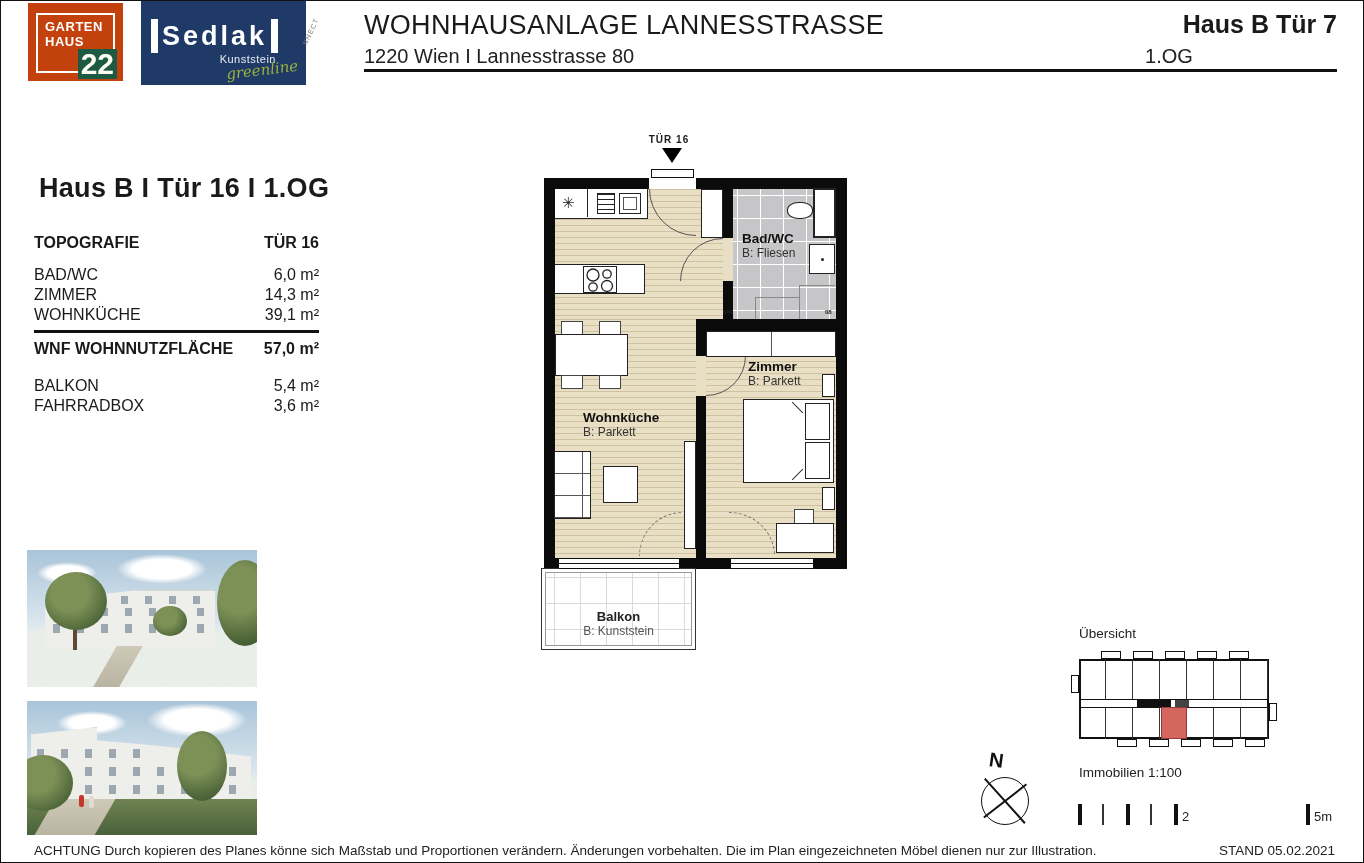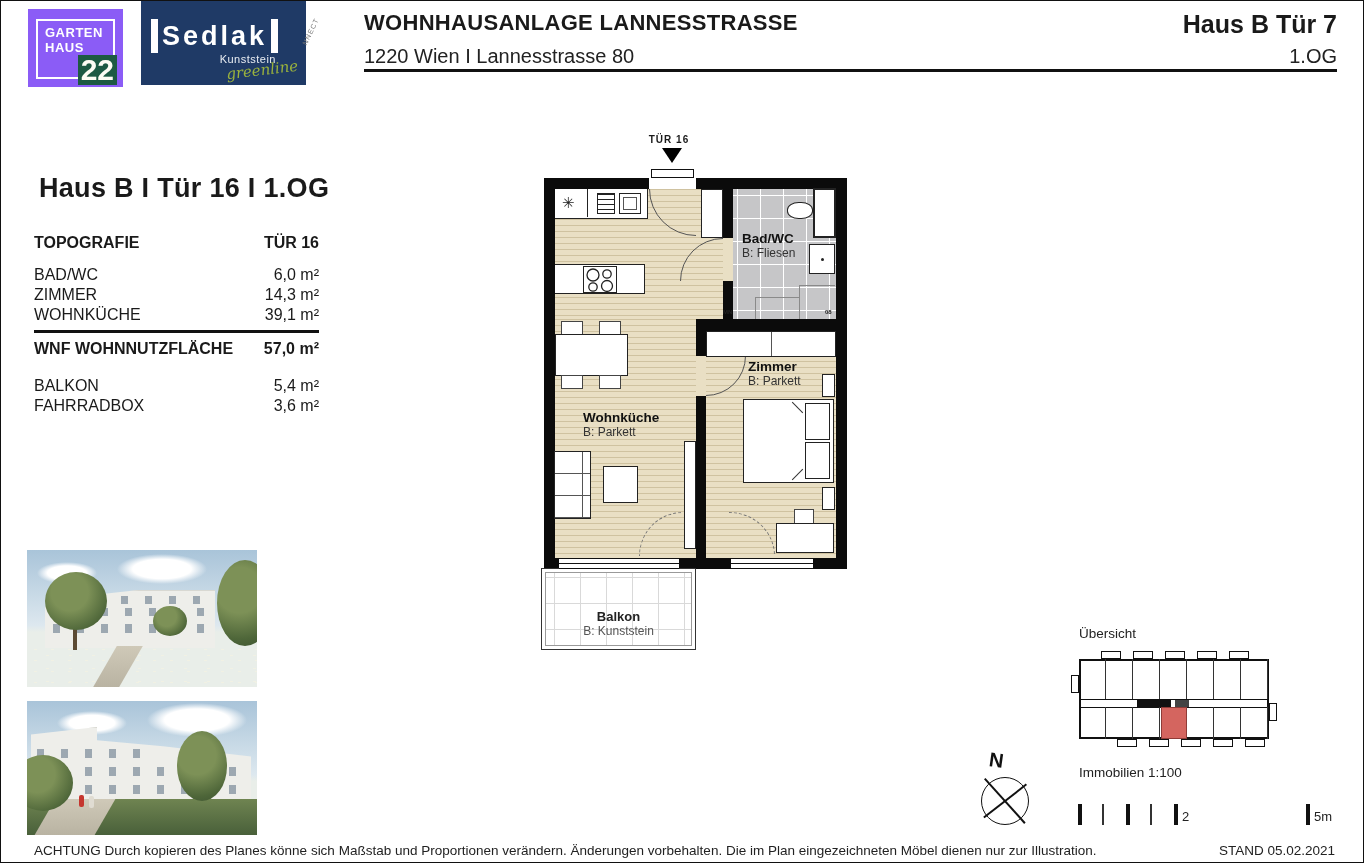--- a/index.html
+++ b/index.html
@@ -5,36 +5,36 @@
   * { margin:0; padding:0; box-sizing:border-box; }
   html,body { background:#e8e8e8; }
   .page {
     position:relative; width:1364px; height:863px; background:#ffffff;
     border:1px solid #111; overflow:hidden;
     font-family:"Liberation Sans", sans-serif; color:#1a1a1a;
   }
   .abs { position:absolute; }
 
   
-  .logo-garten { left:27px; top:8px; width:95px; height:78px; background:#8b5cf6; }
+  .logo-garten { left:27px; top:2px; width:95px; height:78px; background:#c2410c; }
   .lg-frame { position:absolute; left:8px; top:10px; right:8px; bottom:8px; border:2px solid #fff; }
   .lg-l1 { position:absolute; left:17px; top:16px; color:#fff; font-weight:bold; font-size:13px; letter-spacing:.5px; }
   .lg-l2 { position:absolute; left:17px; top:31px; color:#fff; font-weight:bold; font-size:13px; letter-spacing:.5px; }
   .lg-num { position:absolute; right:6px; bottom:2px; color:#fdfdf4; font-weight:bold; font-size:30px; background:#1d5a43; padding:0 3px; line-height:1; }
   .logo-sedlak { left:140px; top:0; width:165px; height:84px; background:#1f3a66; }
   .sd-row { position:absolute; left:10px; top:18px; display:flex; align-items:center; }
   .sd-bar { width:7px; height:34px; background:#fff; }
   .sd-name { color:#fff; font-weight:bold; font-size:27px; letter-spacing:3px; margin:0 4px; }
   .sd-sub { position:absolute; right:30px; top:52px; color:#e8ecf2; font-size:11px; letter-spacing:.5px; }
   .sd-script { position:absolute; right:8px; top:60px; color:#9ab23d; font-family:"DejaVu Serif", serif; font-style:italic; font-size:15px; transform:rotate(-7deg); }
   .watermark { left:300px; top:42px; font-size:7px; color:#777; transform:rotate(-64deg); transform-origin:left top; letter-spacing:1px; }
-  .h-title { left:363px; top:9px; font-size:22px; font-weight:bold; letter-spacing:.3px; }
+  .h-title { left:363px; top:9px; font-size:27px; font-weight:normal; letter-spacing:.3px; }
   .h-sub { left:363px; top:44px; font-size:20px; color:#222; }
   .h-unit { left:1000px; top:9px; width:336px; text-align:right; font-size:25px; font-weight:bold; }
-  .h-floor { left:1000px; top:44px; width:336px; text-align:right; font-size:20px; color:#222; }
+  .h-floor { left:1000px; top:44px; width:336px; text-align:center; font-size:20px; color:#222; }
   .h-rule { left:363px; top:68px; width:973px; height:3px; background:#111; }
 
   
   .ip-title { left:38px; top:172px; font-size:27px; font-weight:bold; letter-spacing:.3px; }
   .ip-table { left:33px; top:232px; width:285px; font-size:16px; }
   .ip-row { display:flex; justify-content:space-between; line-height:20px; }
   .ip-row.bold { font-weight:bold; }
   .ip-gap1 { height:12px; } .ip-gap3 { height:17px; }
   .ip-rule { height:3px; background:#111; margin:5px 0 6px 0; }
 

